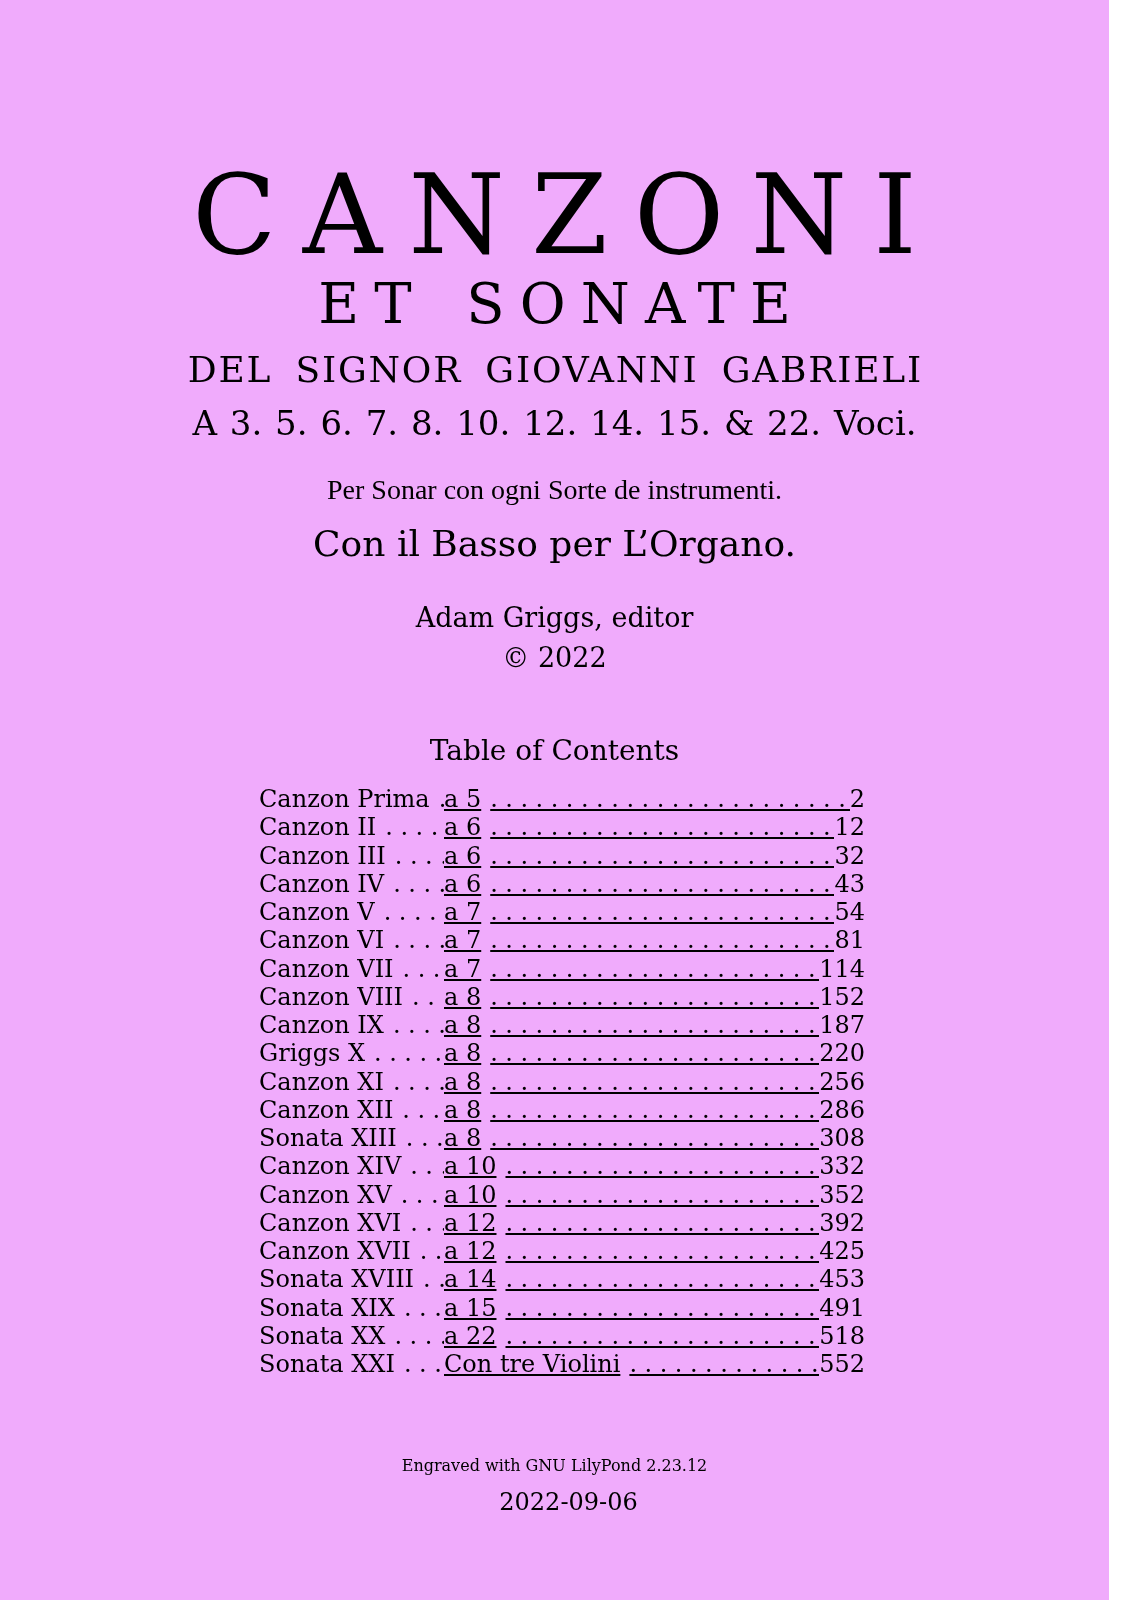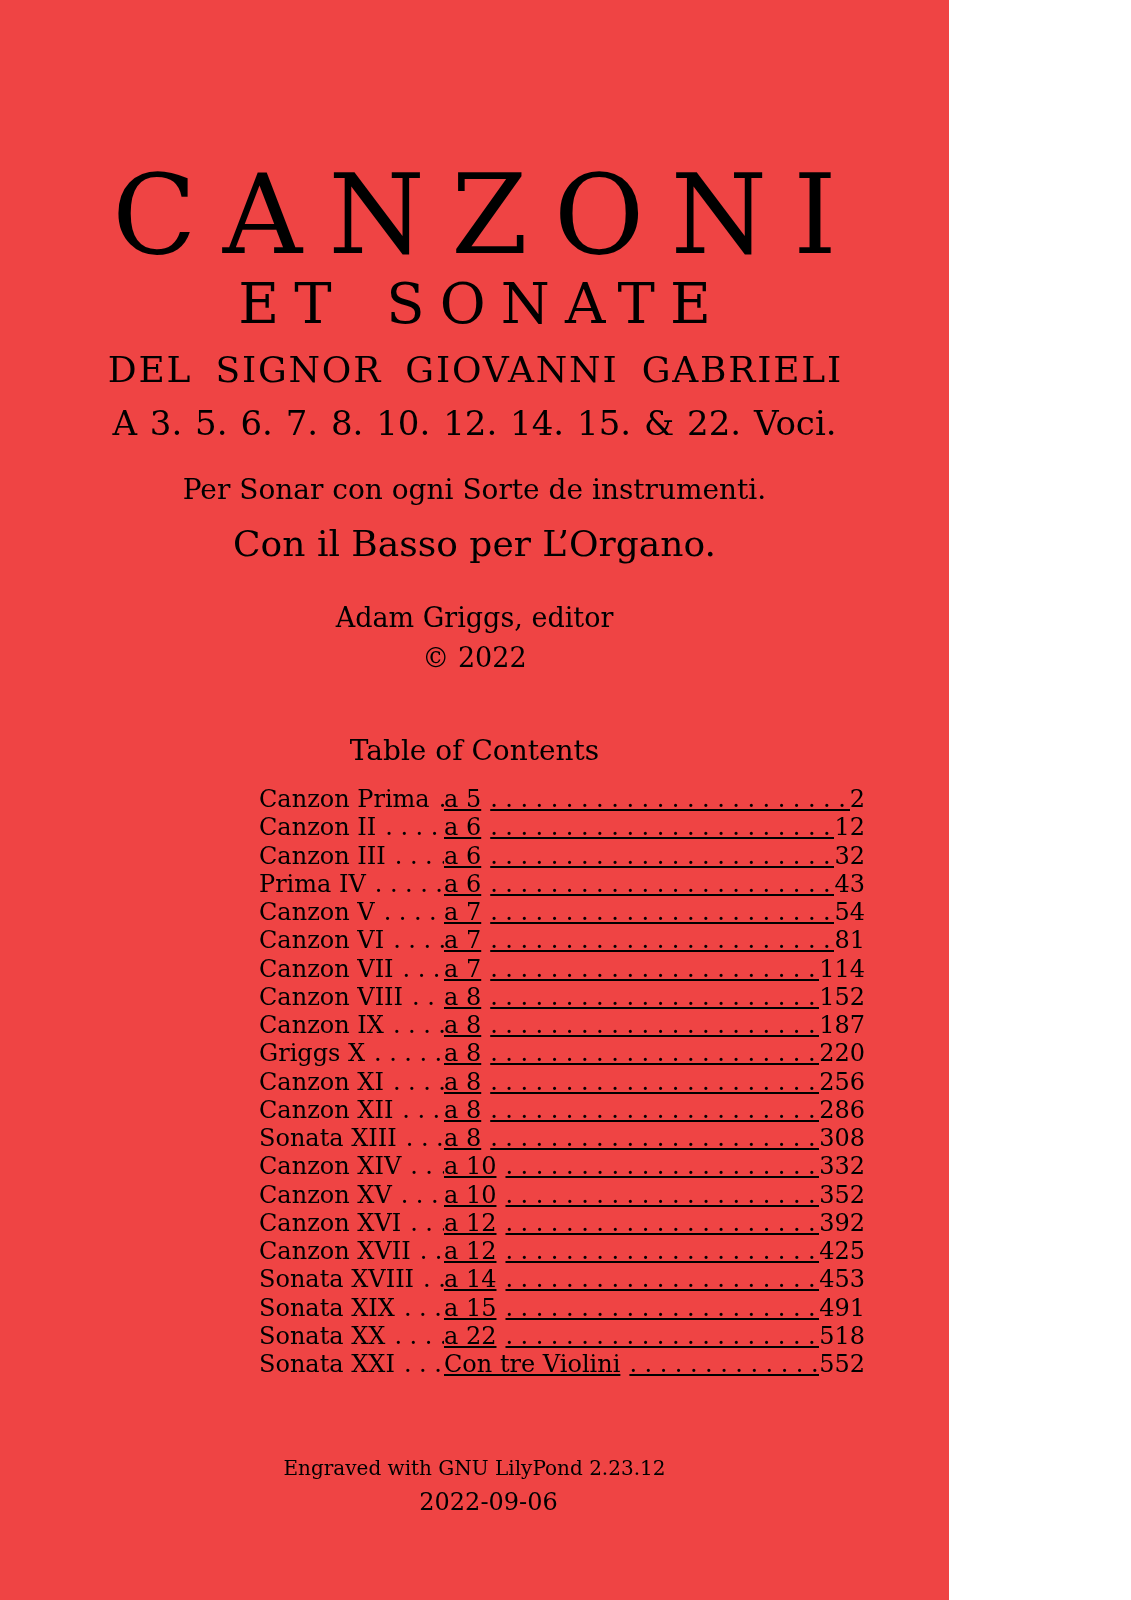--- a/index.html
+++ b/index.html
@@ -2,23 +2,23 @@
 <html><head>
 <meta charset="utf-8">
 <style>
   html, body {
     margin: 0;
     padding: 0;
     background: #ffffff;
   }
   .page {
     position: relative;
-    width: 949px;
+    width: 1109px;
     height: 1600px;
-    background: #ef4444;
+    background: #f0abfc;
     color: #000000;
     font-family: "DejaVu Serif", "Liberation Serif", serif;
     overflow: hidden;
   }
   .line {
     position: absolute;
     left: 0;
     right: 0;
     text-align: center;
     white-space: nowrap;
@@ -45,20 +45,21 @@
     padding-left: 0.05em;
   }
   #title4 {
     top: 406px;
     font-size: 34px;
     word-spacing: 0.06em;
   }
   #sonar-line {
     top: 476px;
     font-size: 28px;
+    font-family: Liberation Serif, serif;
   }
   #basso-line {
     top: 526px;
     font-size: 36px;
   }
   #editor-line {
     top: 604px;
     font-size: 27px;
   }
   #copyright-line {
@@ -112,21 +113,21 @@
     padding-right: 4px;
     min-width: 0;
   }
   .toc-page {
     flex: 0 0 auto;
     white-space: nowrap;
     text-align: right;
   }
   #footer1 {
     top: 1458px;
-    font-size: 20px;
+    font-size: 16px;
   }
   #footer2 {
     top: 1490px;
     font-size: 24px;
     padding-left: 28px;
   }
 </style>
 </head>
 <body>
 
@@ -182,21 +183,21 @@
       </span>
       <span class="cell-scoring">
         <span class="t">a 6</span>
         <span class="dots">............................................................</span>
       </span>
       <span class="toc-page">32</span>
     </div>
 
     <div class="toc-row">
       <span class="cell-title">
-        <span class="t">Prima IV</span>
+        <span class="t">Canzon IV</span>
         <span class="dots">............................................................</span>
       </span>
       <span class="cell-scoring">
         <span class="t">a 6</span>
         <span class="dots">............................................................</span>
       </span>
       <span class="toc-page">43</span>
     </div>
 
     <div class="toc-row">

